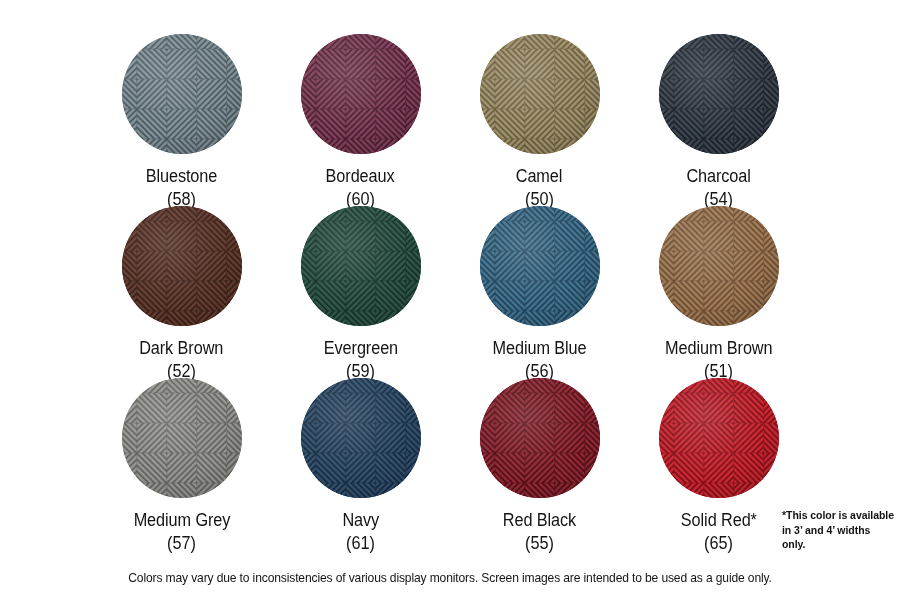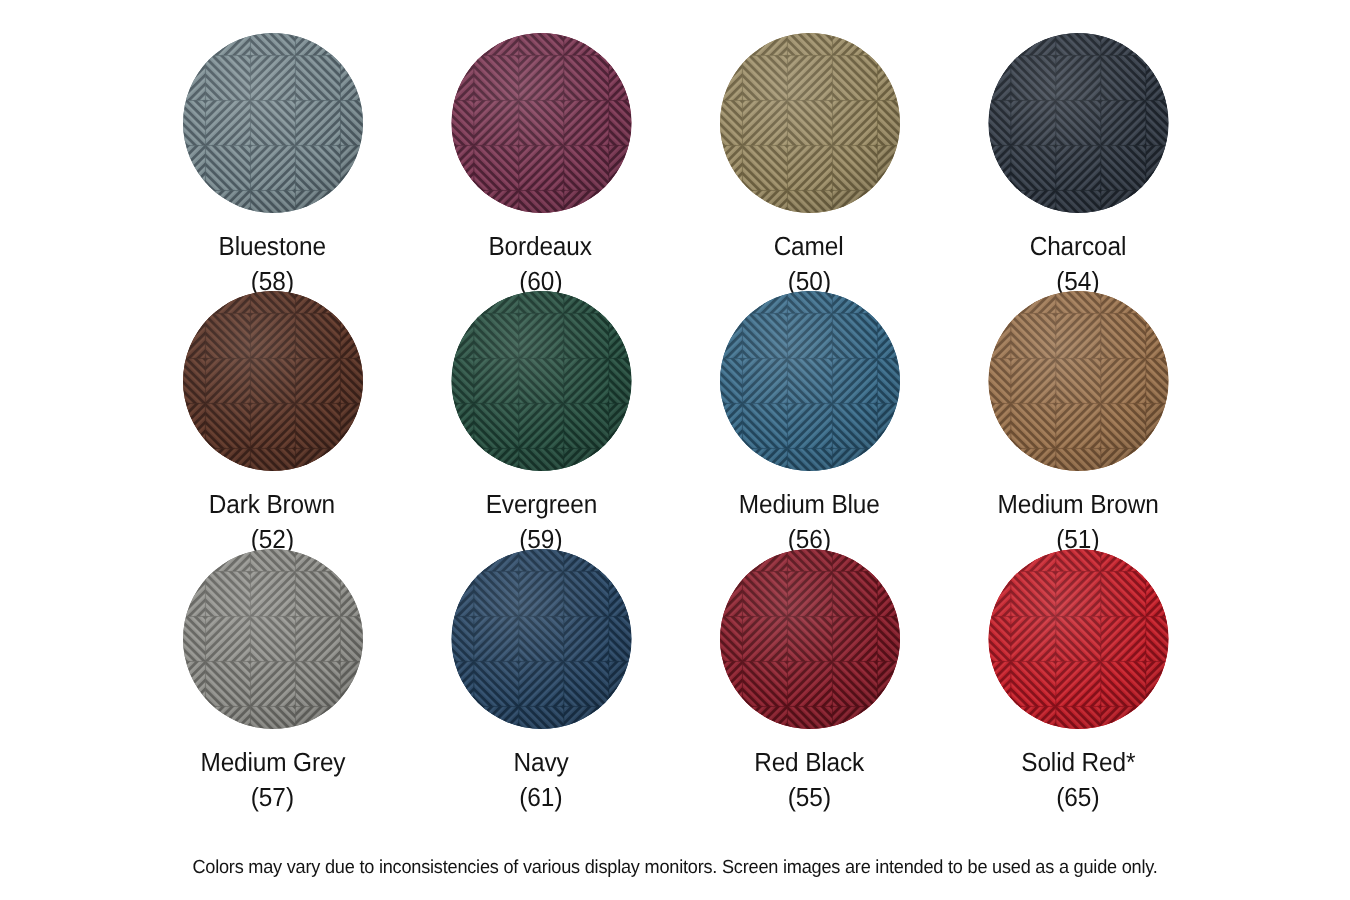--- a/index.html
+++ b/index.html
@@ -16,21 +16,21 @@
     position: relative;
     width: 900px;
     height: 600px;
     background: #ffffff;
   }
 
   
   #swatch-grid {
     position: absolute;
     left: 92px;
-    top: 22px;
+    top: 34px;
     width: 716px;
     display: grid;
     grid-template-columns: repeat(4, 179px);
     grid-template-rows: repeat(3, 172px);
   }
 
   .swatch-cell {
     position: relative;
     display: flex;
     flex-direction: column;
@@ -1070,16 +1070,17 @@
               </g>
             </svg>
             <div class="disc-shade"></div>
           </div>
         </div>
         <div class="swatch-label">Solid Red*</div>
         <div class="swatch-code">(65)</div>
       </div>
     </div>
 
+  <div id="solid-red-note">*This color is available in 3’ and 4’ widths only.</div>
 
   <div id="disclaimer">Colors may vary due to inconsistencies of various display monitors. Screen images are intended to be used as a guide only.</div>
 
 </div>
 
 </body></html>

